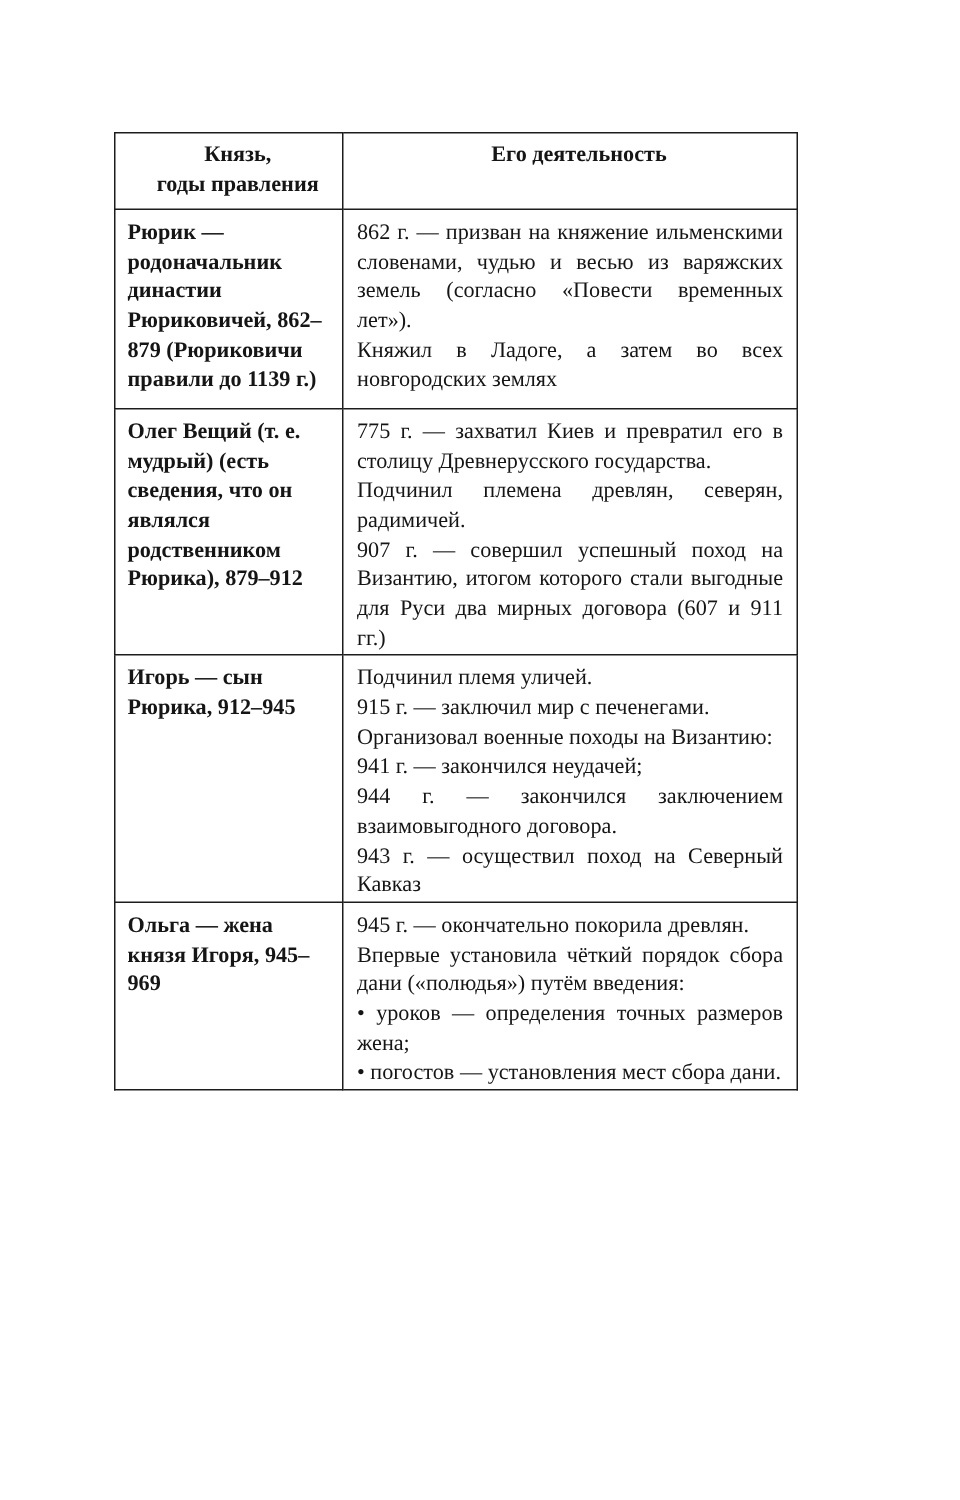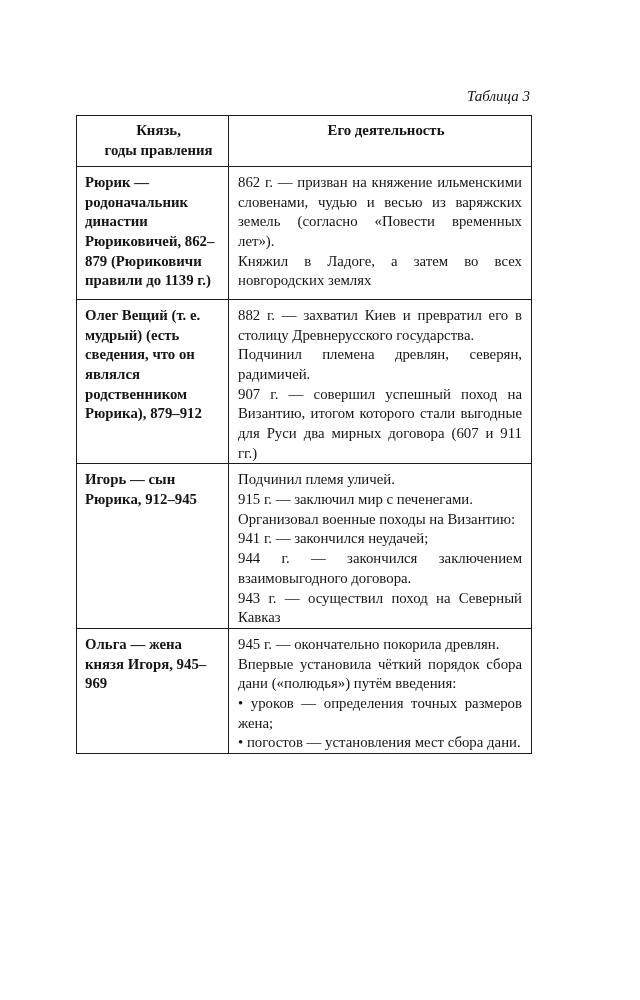--- a/index.html
+++ b/index.html
@@ -70,21 +70,20 @@
     font-size: 15.5px;
     margin-top: 22px;
     padding-right: 6px;
   }
 </style>
 </head>
 <body>
 
 <div class="page-content">
 
-  <div class="table-label">Таблица 3</div>
 
 
   <table class="princes-table">
     <colgroup>
       <col style="width:152px">
       <col>
     </colgroup>
     <thead>
       <tr>
         <th>Князь,
@@ -98,21 +97,21 @@
         <td class="prince-cell">Рюрик — родоначальник династии Рюриковичей, 862–879 (Рюриковичи правили до 1139 г.)</td>
         <td class="activity-cell">
           <p>862 г. — призван на княжение ильменскими словенами, чудью и весью из варяжских земель (согласно «Повести временных лет»).</p>
           <p>Княжил в Ладоге, а затем во всех новгородских землях</p>
         </td>
       </tr>
 
       <tr>
         <td class="prince-cell">Олег Вещий (т. е. мудрый) (есть сведения, что он являлся родственником Рюрика), 879–912</td>
         <td class="activity-cell">
-          <p>882 г. — захватил Киев и превратил его в столицу Древнерусского государства.</p>
+          <p>775 г. — захватил Киев и превратил его в столицу Древнерусского государства.</p>
           <p>Подчинил племена древлян, северян, радимичей.</p>
           <p>907 г. — совершил успешный поход на Византию, итогом которого стали выгодные для Руси два мирных договора (607 и 911 гг.)</p>
         </td>
       </tr>
 
       <tr>
         <td class="prince-cell">Игорь — сын Рюрика, 912–945</td>
         <td class="activity-cell">
           <p>Подчинил племя уличей.</p>
           <p>915 г. — заключил мир с печенегами.</p>

